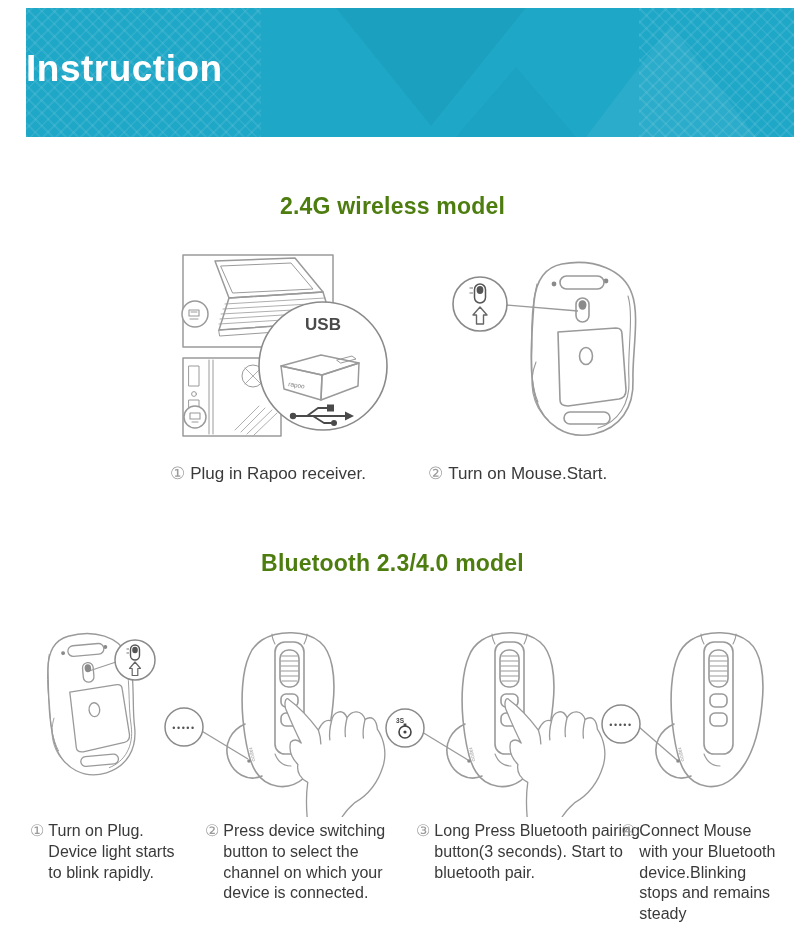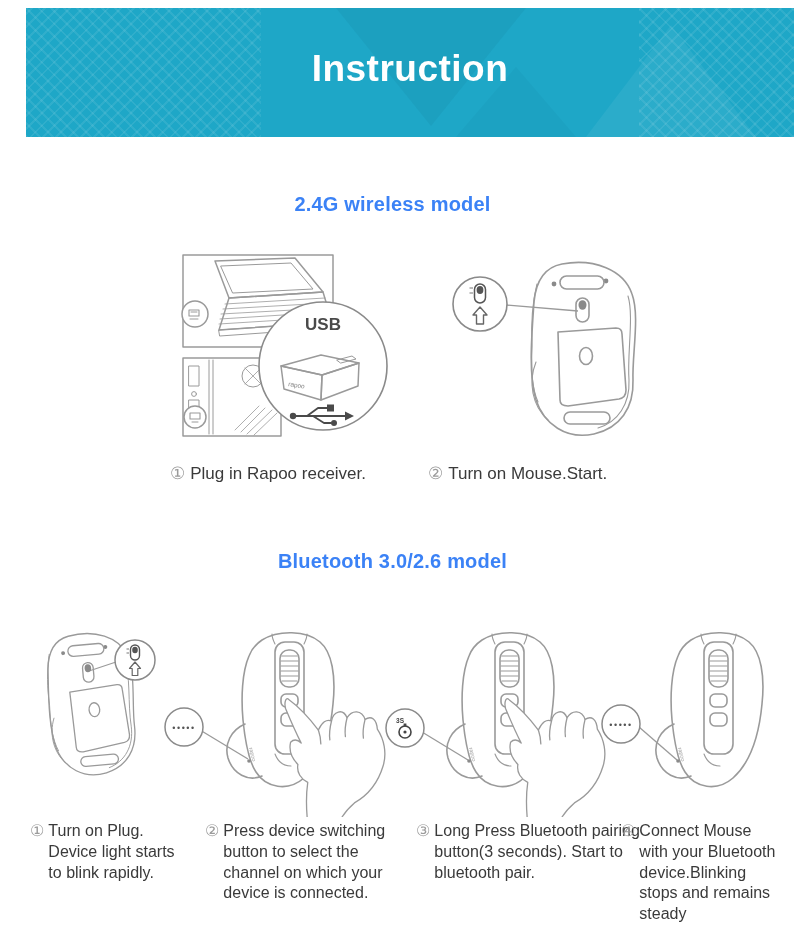--- a/index.html
+++ b/index.html
@@ -23,27 +23,27 @@
   .banner .tri1{position:absolute;left:310px;top:0;width:0;height:0;
     border-left:95px solid transparent;border-right:95px solid transparent;
     border-top:118px solid rgba(0,45,65,.05);}
   .banner .tri2{position:absolute;left:560px;bottom:0;width:0;height:0;
     border-left:85px solid transparent;border-right:85px solid transparent;
     border-bottom:112px solid rgba(255,255,255,.06);}
   .banner .tri3{position:absolute;left:430px;bottom:0;width:0;height:0;
     border-left:60px solid transparent;border-right:60px solid transparent;
     border-bottom:70px solid rgba(0,45,65,.04);}
   .banner-title{
-    position:absolute;left:0;top:40px;width:100%;text-align:center;
+    position:absolute;left:0;top:40px;width:100%;
     color:#ffffff;font-size:37px;font-weight:bold;letter-spacing:.5px;
   }
   
   .sec-heading{
     position:absolute;left:0;width:785px;text-align:center;
-    font-size:20px;font-weight:bold;color:#3b82f6;letter-spacing:.2px;
+    font-size:23px;font-weight:bold;color:#4d7c0f;letter-spacing:.2px;
   }
   #heading-24g{top:193px;}
   #heading-bt{top:550px;}
   
   .fig{position:absolute;}
   svg text{font-family:"Liberation Sans",sans-serif;}
   
   .cap-inline{position:absolute;top:463px;font-size:17px;white-space:nowrap;}
   .cap-inline .num{color:#9b9b9b;margin-right:5px;}
   .cap-col{position:absolute;top:821px;display:flex;align-items:flex-start;font-size:16px;line-height:1.3;}
@@ -179,21 +179,21 @@
     </g>
   </svg>
 
   <span class="cap-inline" style="left:170px">
     <span class="num">①</span><span>Plug in Rapoo receiver.</span>
   </span>
   <span class="cap-inline" style="left:428px">
     <span class="num">②</span><span>Turn on Mouse.Start.</span>
   </span>
 
-  <div class="sec-heading" id="heading-bt">Bluetooth 3.0/2.6 model</div>
+  <div class="sec-heading" id="heading-bt">Bluetooth 2.3/4.0 model</div>
 
   <svg class="fig" style="left:13px;top:612px" width="190" height="205" viewBox="0 0 190 205">
     <line x1="76" y1="59" x2="103" y2="50" stroke="#9a9a9a" stroke-width="1.3"></line>
     <g transform="translate(12,14) scale(0.82) rotate(-5 85 95)">
       <use href="#mouseBottom" width="150" height="190"></use>
     </g>
     <g>
       <circle cx="122" cy="48" r="20" fill="#fff" stroke="#8a8a8a" stroke-width="1.5"></circle>
       <rect x="117.5" y="33" width="9" height="15" rx="4.5" fill="none" stroke="#555" stroke-width="1.4"></rect>
       <ellipse cx="122" cy="38" rx="2.8" ry="3.2" fill="#555"></ellipse>

